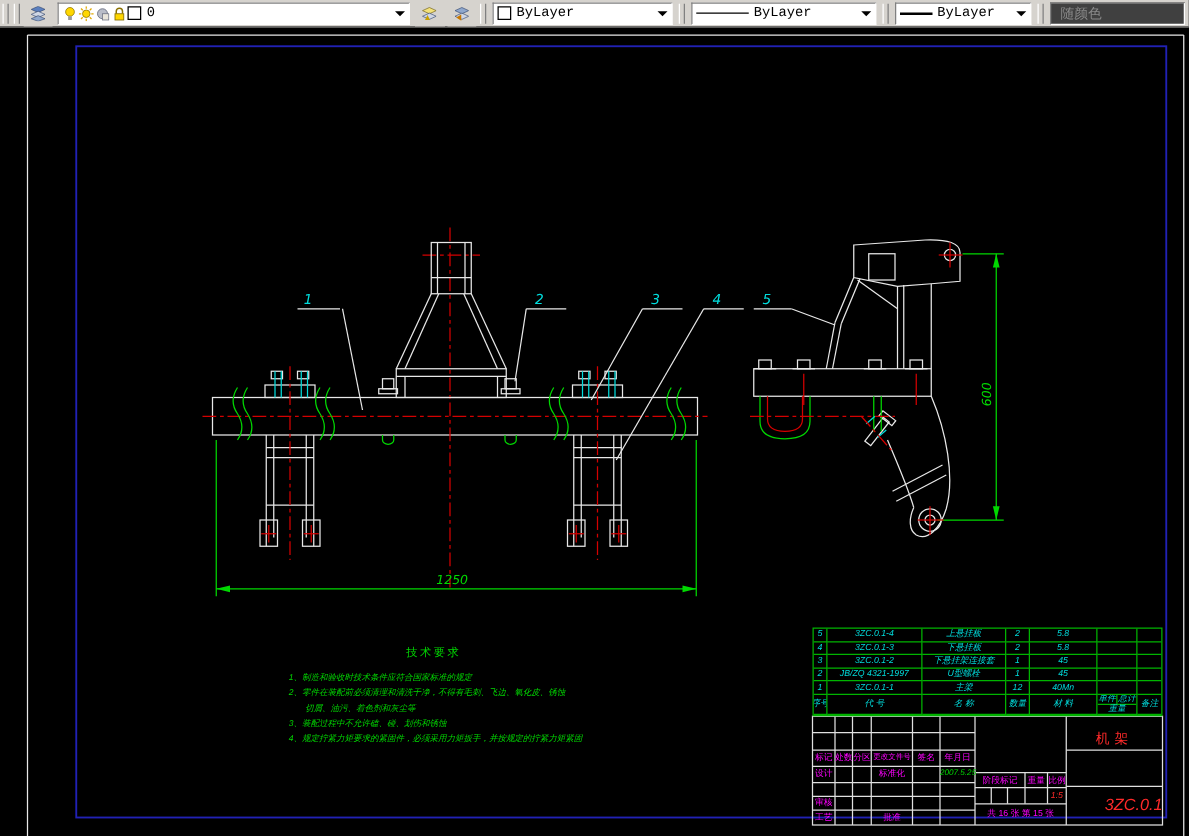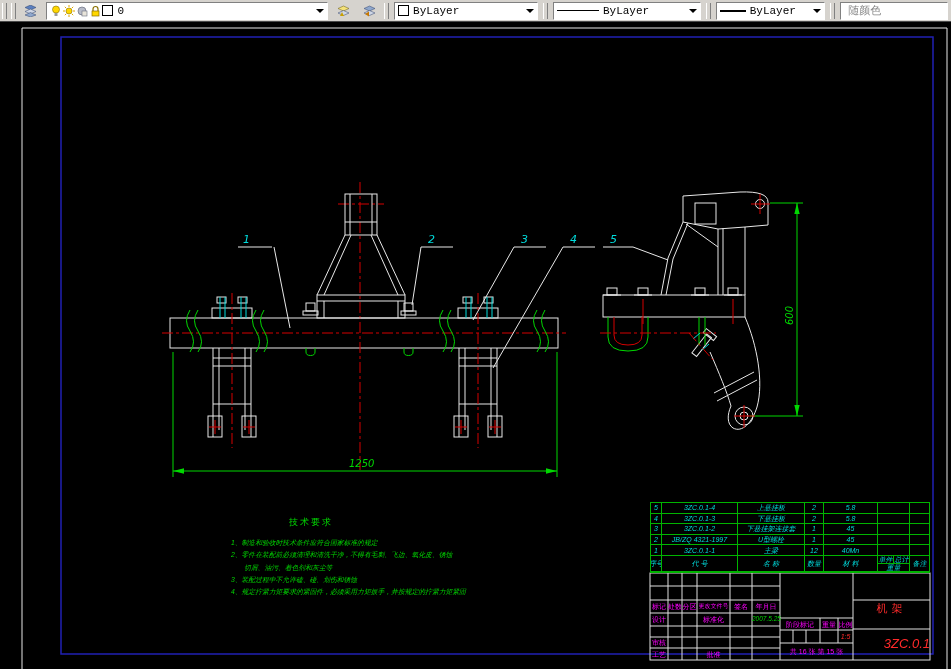--- a/index.html
+++ b/index.html
@@ -14,37 +14,37 @@
   .combo{height:18px;background:#fff;border:1px solid;border-color:#808080 #fff #fff #808080;
          display:flex;align-items:center;padding:0 3px;margin:0 3px;box-sizing:border-box;
          font-size:11px;color:#000;}
   .combo .val{margin-left:4px;white-space:nowrap;font-family:"Liberation Mono","DejaVu Sans Mono",monospace;font-size:11px;}
   .combo .arrow{margin-left:auto;width:0;height:0;border-left:4px solid transparent;
                 border-right:4px solid transparent;border-top:4px solid #000;}
   .swatch{width:9px;height:9px;background:#fff;border:1px solid #000;display:inline-block;}
   .ico{width:12px;height:12px;display:inline-flex;align-items:center;justify-content:center;margin-right:1px;}
   .ltline{width:42px;height:0;border-top:1px solid #000;display:inline-block;}
   .lwline{width:26px;height:2px;background:#000;display:inline-block;}
-  .combo.disabled{background:#ffffff;}
+  .combo.disabled{background:#404040;}
   .combo.disabled .val{color:#8a8a8a;}
   svg.draw{position:absolute;left:0;top:0;z-index:1;}
   .w{stroke:#e8e8e8;fill:none;stroke-width:1;}
   .g{stroke:#00d800;fill:none;stroke-width:1;}
   .r{stroke:#d40000;fill:none;stroke-width:1;}
   .cl{stroke:#d40000;fill:none;stroke-width:1;stroke-dasharray:11 3 3 3;}
   .c{stroke:#00dcdc;fill:none;stroke-width:1;}
   .blue{stroke:#2121b4;fill:none;stroke-width:1.5;}
   .tblw{stroke:#e0e0e0;fill:none;stroke-width:1;}
   .dim{fill:#00d800;font:italic 10px "DejaVu Sans", sans-serif;}
   .callout{fill:#00dcdc;font:italic 11px "DejaVu Sans", sans-serif;}
   .garr{fill:#00d800;stroke:none;}
   
   .tech{position:absolute;left:231px;top:516px;width:240px;color:#00d800;
         font-size:6.8px;line-height:12.2px;white-space:nowrap;font-style:italic;z-index:2;}
-  .tech .t-title{font-size:9px;letter-spacing:2px;margin-left:58px;margin-bottom:9px;font-style:normal;}
+  .tech .t-title{font-size:9px;letter-spacing:2px;margin-left:94px;margin-bottom:9px;font-style:normal;}
   .tech .ind{margin-left:13px;}
   
   .bom{position:absolute;left:650px;top:502px;width:280px;height:71px;z-index:2;
        display:grid;grid-template-columns:11px 76px 67px 19px 54px 32px 1fr;
        grid-template-rows:repeat(5,10.6px) 1fr;border:1px solid #00b400;box-sizing:border-box;}
   .bc{border-right:1px solid #00b400;border-bottom:1px solid #00b400;color:#00dcdc;
       font-size:7px;font-style:italic;display:flex;align-items:center;justify-content:center;
       overflow:hidden;white-space:nowrap;line-height:1;}
   .bc:nth-child(7n){border-right:none;}
   .wcell{flex-direction:column;padding:0;display:flex;}
@@ -455,15 +455,15 @@
   <span class="tb-lbl" style="left:650px;top:639px;width:18px;">审核</span>
   <span class="tb-lbl" style="left:650px;top:651px;width:18px;">工艺</span>
   <span class="tb-lbl" style="left:697px;top:651px;width:33px;">批准</span>
 
   <span class="tb-lbl" style="left:780px;top:621px;width:40px;">阶段标记</span>
   <span class="tb-lbl" style="left:820px;top:621px;width:18px;">重量</span>
   <span class="tb-lbl" style="left:838px;top:621px;width:15px;">比例</span>
   <span class="tb-lbl" style="left:838px;top:633px;width:15px;color:#ff2a2a;font-style:italic;">1:5</span>
   <span class="tb-lbl" style="left:780px;top:648px;width:73px;">共 16 张 第 15 张</span>
 
-  <span class="tb-lbl" style="left:853px;top:603px;width:77px;color:#ff2a2a;font-size:11px;letter-spacing:4px;">机架</span>
+  <span class="tb-lbl" style="left:853px;top:586px;width:77px;color:#ff2a2a;font-size:11px;letter-spacing:4px;">机架</span>
   <span class="tb-lbl" style="left:853px;top:637px;width:77px;color:#ff2a2a;font-size:13px;font-style:italic;text-align:right;">3ZC.0.1</span>
 </div>
 
 </body></html>

